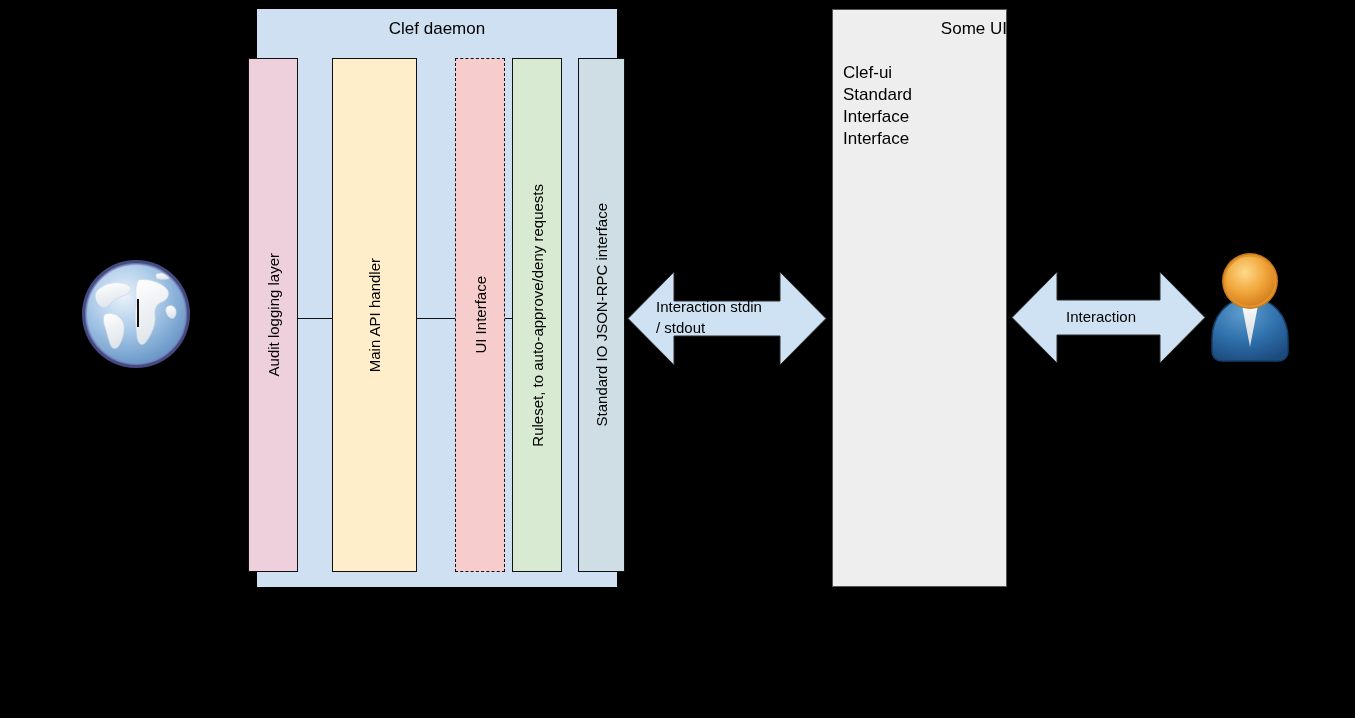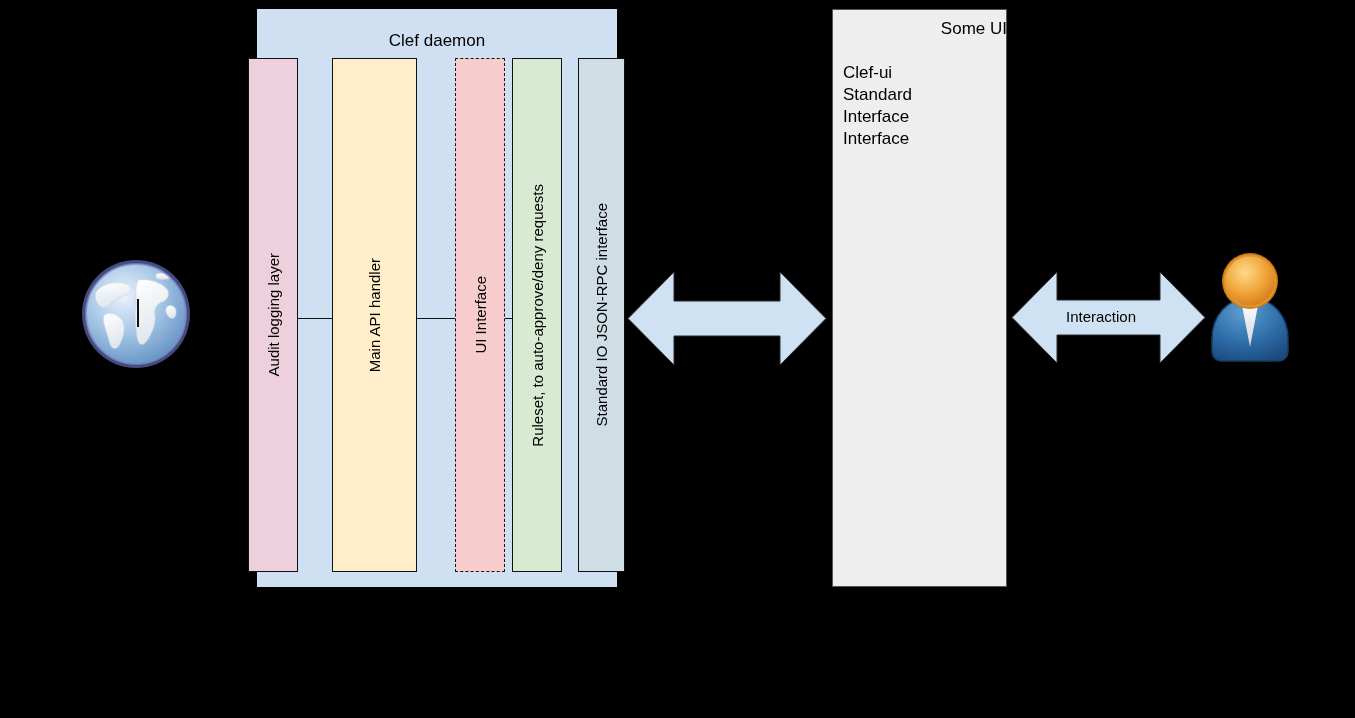--- a/index.html
+++ b/index.html
@@ -6,21 +6,21 @@
   body{width:1355px;height:718px;overflow:hidden;font-family:"Liberation Sans",sans-serif;}
   #stage{position:relative;width:1355px;height:718px;background:#000;}
 
   
   .daemon-panel{
     position:absolute;left:257px;top:9px;width:360px;height:578px;
     background:#cfe0f3;border:1px solid #cfe0f3;box-sizing:border-box;
   }
   .daemon-title{
     position:absolute;left:257px;top:18px;width:360px;
-    text-align:center;font-size:17px;color:#000;line-height:22px;margin-top:12px;
+    text-align:center;font-size:17px;color:#000;line-height:22px;
   }
 
   
   .col{
     position:absolute;box-sizing:border-box;border:1px solid #111;
     display:flex;align-items:center;justify-content:center;
   }
   .col > .vtext{
     writing-mode:vertical-rl;
     transform:rotate(180deg);
@@ -128,20 +128,22 @@
   </div>
   <div class="col col-stdio">
     <span class="vtext">Standard IO JSON-RPC interface</span>
   </div>
 
   <div class="arrow arrow-stdio">
     <svg width="198" height="93" viewBox="0 0 198 93">
       <polygon points="0,46.5 46,0 46,29 152,29 152,0 198,46.5 152,93 152,64 46,64 46,93" fill="#cfe2f3" stroke="#2b2b2b" stroke-width="1"></polygon>
     </svg>
   </div>
+  <div class="arrow-label lbl-stdio">Interaction stdin
+/ stdout</div>
 
   <div class="ui-panel"></div>
   <div class="ui-title">Some UI</div>
   <div class="ui-list">
     <div>Clef-ui</div>
     <div>Standard</div>
     <div>Interface</div>
     <div>Interface</div>
   </div>
 

